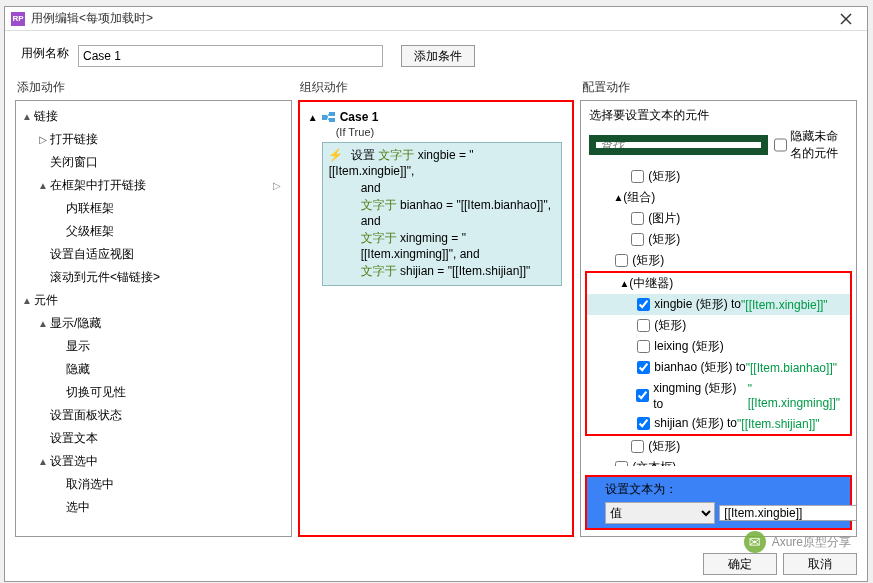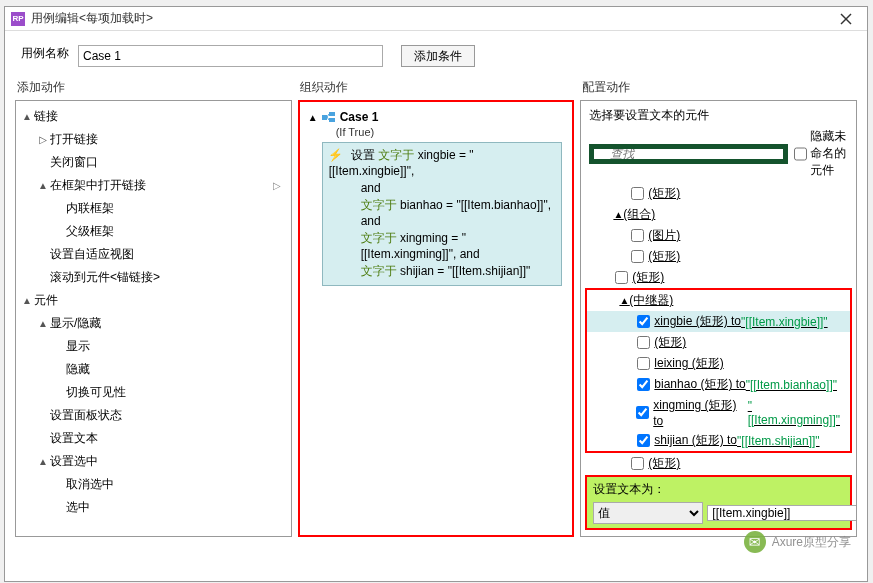--- a/index.html
+++ b/index.html
@@ -35,32 +35,32 @@
 .case-cond { padding-left: 30px; color: #333; font-size: 11px; }
 .action-block { margin: 4px 4px 0 16px; background: #d6eef0; border: 1px solid #8fb8bf; padding: 4px 6px; }
 .action-block .bolt { color: #f5a623; margin-right: 4px; }
 .action-block .line1 { }
 .action-block .kw { color: #4d7c0f; }
 .action-block .sub-lines { padding-left: 32px; margin-top: 2px; }
 .action-block .sub-lines div { padding: 1px 0; }
 .cfg-top { padding: 6px 8px 4px 8px; display: flex; align-items: center; gap: 8px; }
 .cfg-top .title { flex: 0 0 auto; }
 .cfg-search-row { display: flex; align-items: center; padding: 0 8px 4px 8px; gap: 6px; }
-.cfg-search-row input { flex: 1; height: 20px; border: 5px solid #14532d; padding: 0 16px; font-style: italic; color: #888; }
+.cfg-search-row input { flex: 1; height: 20px; border: 7px solid #14532d; padding: 0 4px; font-style: italic; color: #888; }
 .cfg-search-row label { display: flex; align-items: center; gap: 3px; font-size: 11px; }
-.cfg-tree { padding: 0 0 6px 0; text-decoration: underline; }
+.cfg-tree { padding: 0 0 6px 0; }
 .cfg-row { display: flex; align-items: center; padding: 2px 8px 2px 0; min-height: 20px; }
 .cfg-row .indent { display: inline-block; }
 .cfg-row .tw { width: 10px; font-size: 10px; text-align: center; }
 .cfg-row input[type=checkbox] { margin: 0 4px 0 2px; }
 .cfg-row .label { }
 .cfg-row .to-val { color: #009a47; }
 .cfg-row.sel { background: #d6eef0; }
 .redbox { border: 2.5px solid #ff0000; margin: 0 4px; }
-.cfg-bottom { position: absolute; left: 4px; right: 4px; bottom: 6px; border: 2.5px solid #ff0000; padding: 4px 6px; background: #bef264; }
+.cfg-bottom { position: absolute; left: 4px; right: 4px; bottom: 6px; border: 2.5px solid #ff0000; padding: 4px 18px; background: #3b82f6; }
 .cfg-bottom .lbl { margin-bottom: 4px; }
 .cfg-bottom .row { display: flex; gap: 4px; align-items: center; }
 .cfg-bottom select { flex: 0 0 110px; height: 22px; border: 1px solid #aaa; }
 .cfg-bottom input { flex: 1; height: 16px; border: 1px solid #aaa; padding: 0 4px; }
 .footer { position: absolute; bottom: 6px; right: 10px; display: flex; gap: 6px; }
 .footer .btn { width: 74px; }
 .watermark { position: absolute; right: 22px; bottom: 30px; display: flex; align-items: center; gap: 6px; color: #888; font-size: 13px; opacity: 0.9; pointer-events: none; }
 .watermark .circ { width: 22px; height: 22px; border-radius: 50%; background: #7cb342; display: flex; align-items: center; justify-content: center; color: #fff; font-size: 14px; }
 .panel::-webkit-scrollbar { width: 14px; }
 .panel::-webkit-scrollbar-track { background: #f0f0f0; }
@@ -302,18 +302,22 @@
           <div class="row">
             <select><option>值</option></select>
             <input value="[[Item.xingbie]]" style="">
 
           </div>
         </div>
       </div>
     </div>
   </div>
 
+  <div class="footer">
+    <button class="btn">确定</button>
+    <button class="btn">取消</button>
+  </div>
 </div>
 
 <div class="watermark">
   <div class="circ">✉</div>
   <span>Axure原型分享</span>
 </div>
 
 </body></html>

